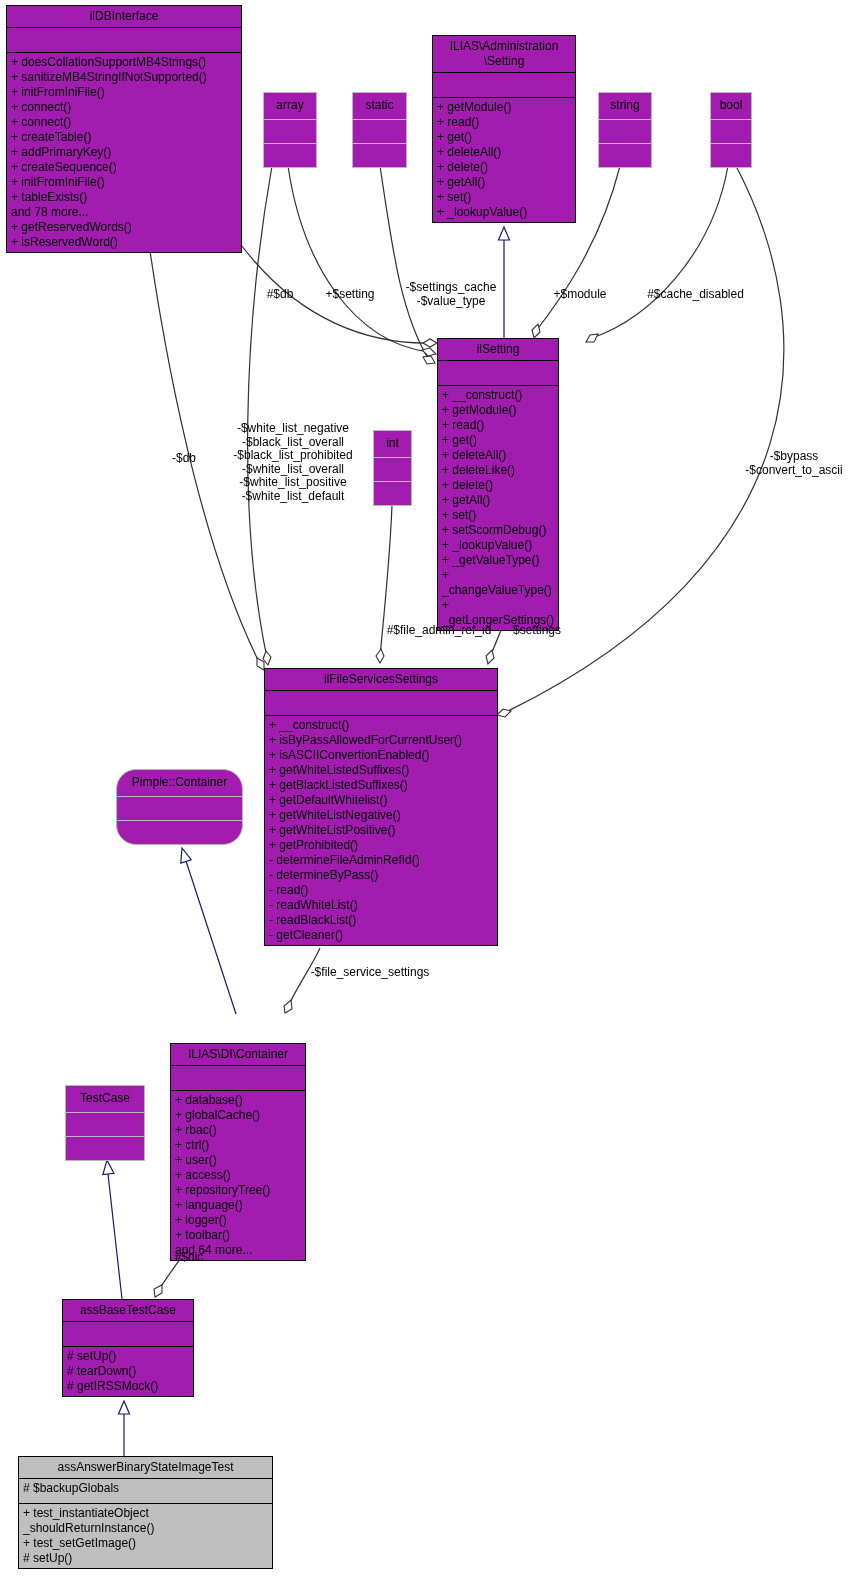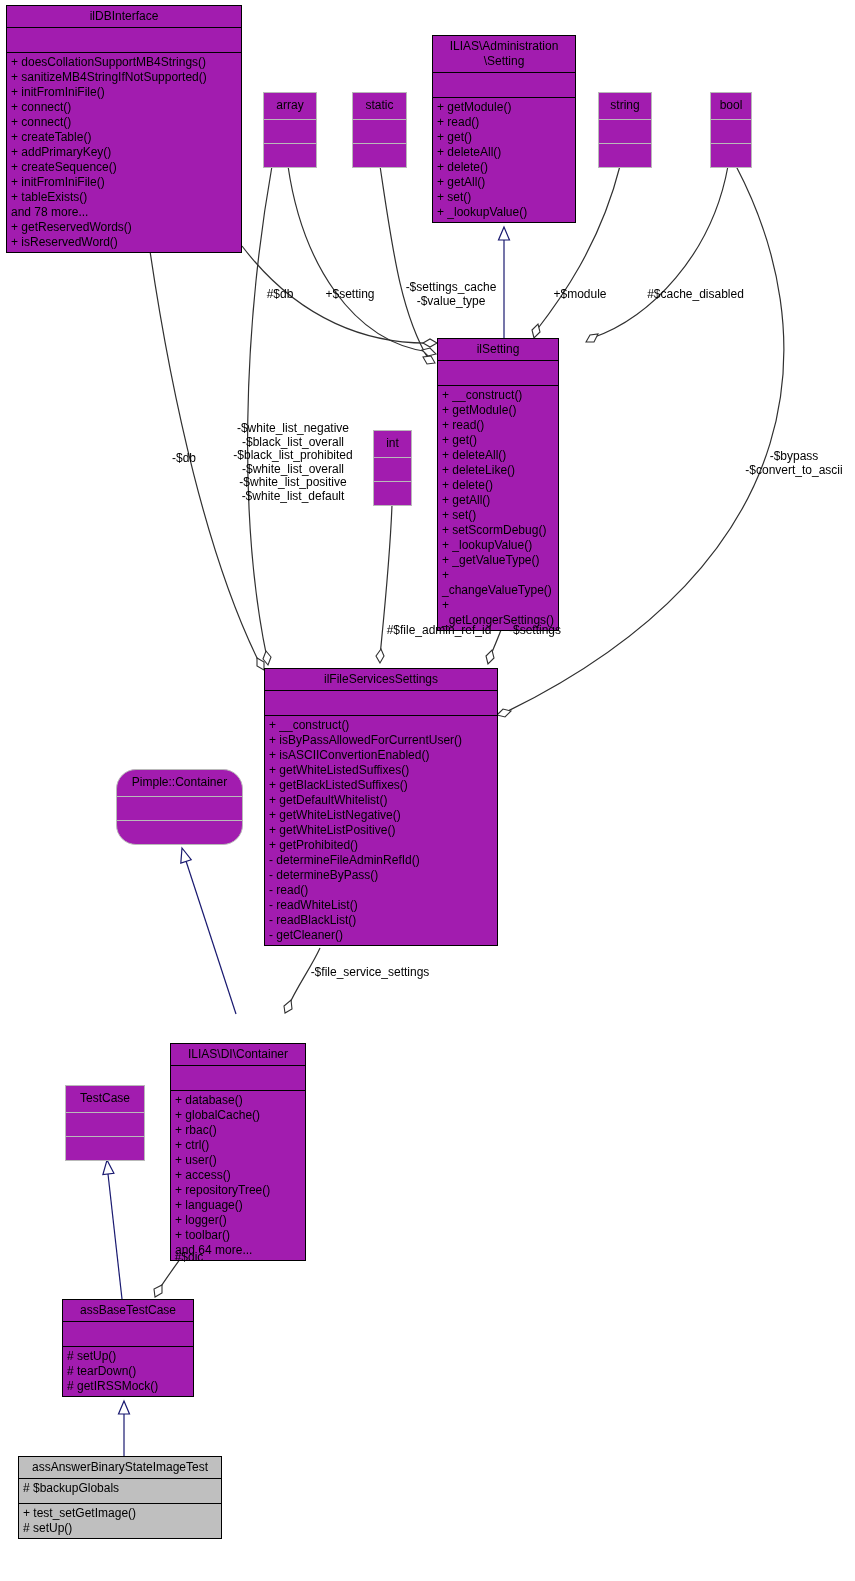--- a/index.html
+++ b/index.html
@@ -247,26 +247,28 @@
 <div class="uml" style="left:62px;top:1299px;width:132px;">
   <div class="uml-title">assBaseTestCase</div>
   <div class="uml-sec"></div>
   <div class="uml-sec">
       <div class="memline"># setUp()</div>
       <div class="memline"># tearDown()</div>
       <div class="memline"># getIRSSMock()</div>
     </div>
 </div>
 
-<div class="uml highlight" style="left:18px;top:1456px;width:204px;">
+<div class="uml highlight" style="left:18px;top:1456px;width:255px;">
   <div class="uml-title">assAnswerBinaryStateImageTest</div>
   <div class="uml-sec">
       <div class="memline"># $backupGlobals</div>
     </div>
   <div class="uml-sec">
+      <div class="memline">+ test_instantiateObject
+_shouldReturnInstance()</div>
       <div class="memline">+ test_setGetImage()</div>
       <div class="memline"># setUp()</div>
     </div>
 </div>
 
 <div class="elabel" style="left:255px;top:288px;width:50px;">#$db</div>
 <div class="elabel" style="left:310px;top:288px;width:80px;">+$setting</div>
 <div class="elabel" style="left:395px;top:281px;width:112px;">-$settings_cache
 -$value_type</div>
 <div class="elabel" style="left:540px;top:288px;width:80px;">+$module</div>

